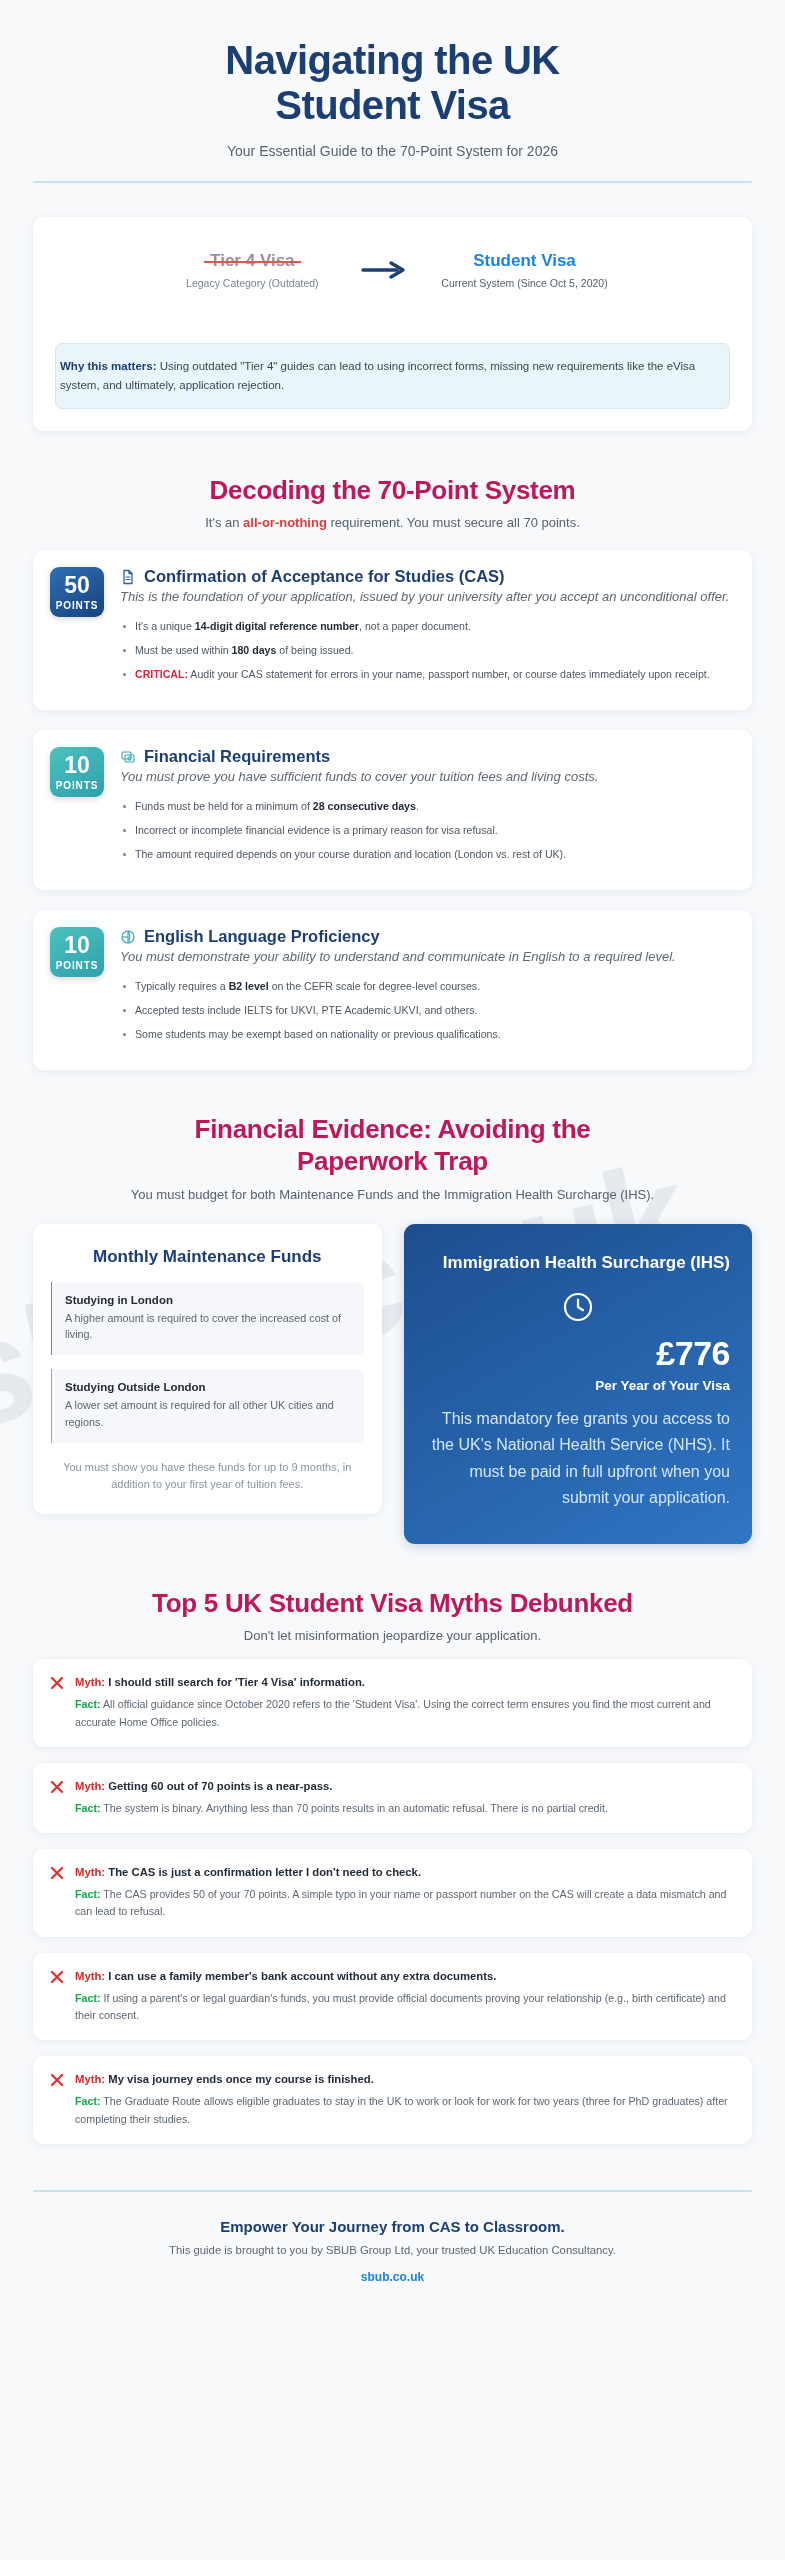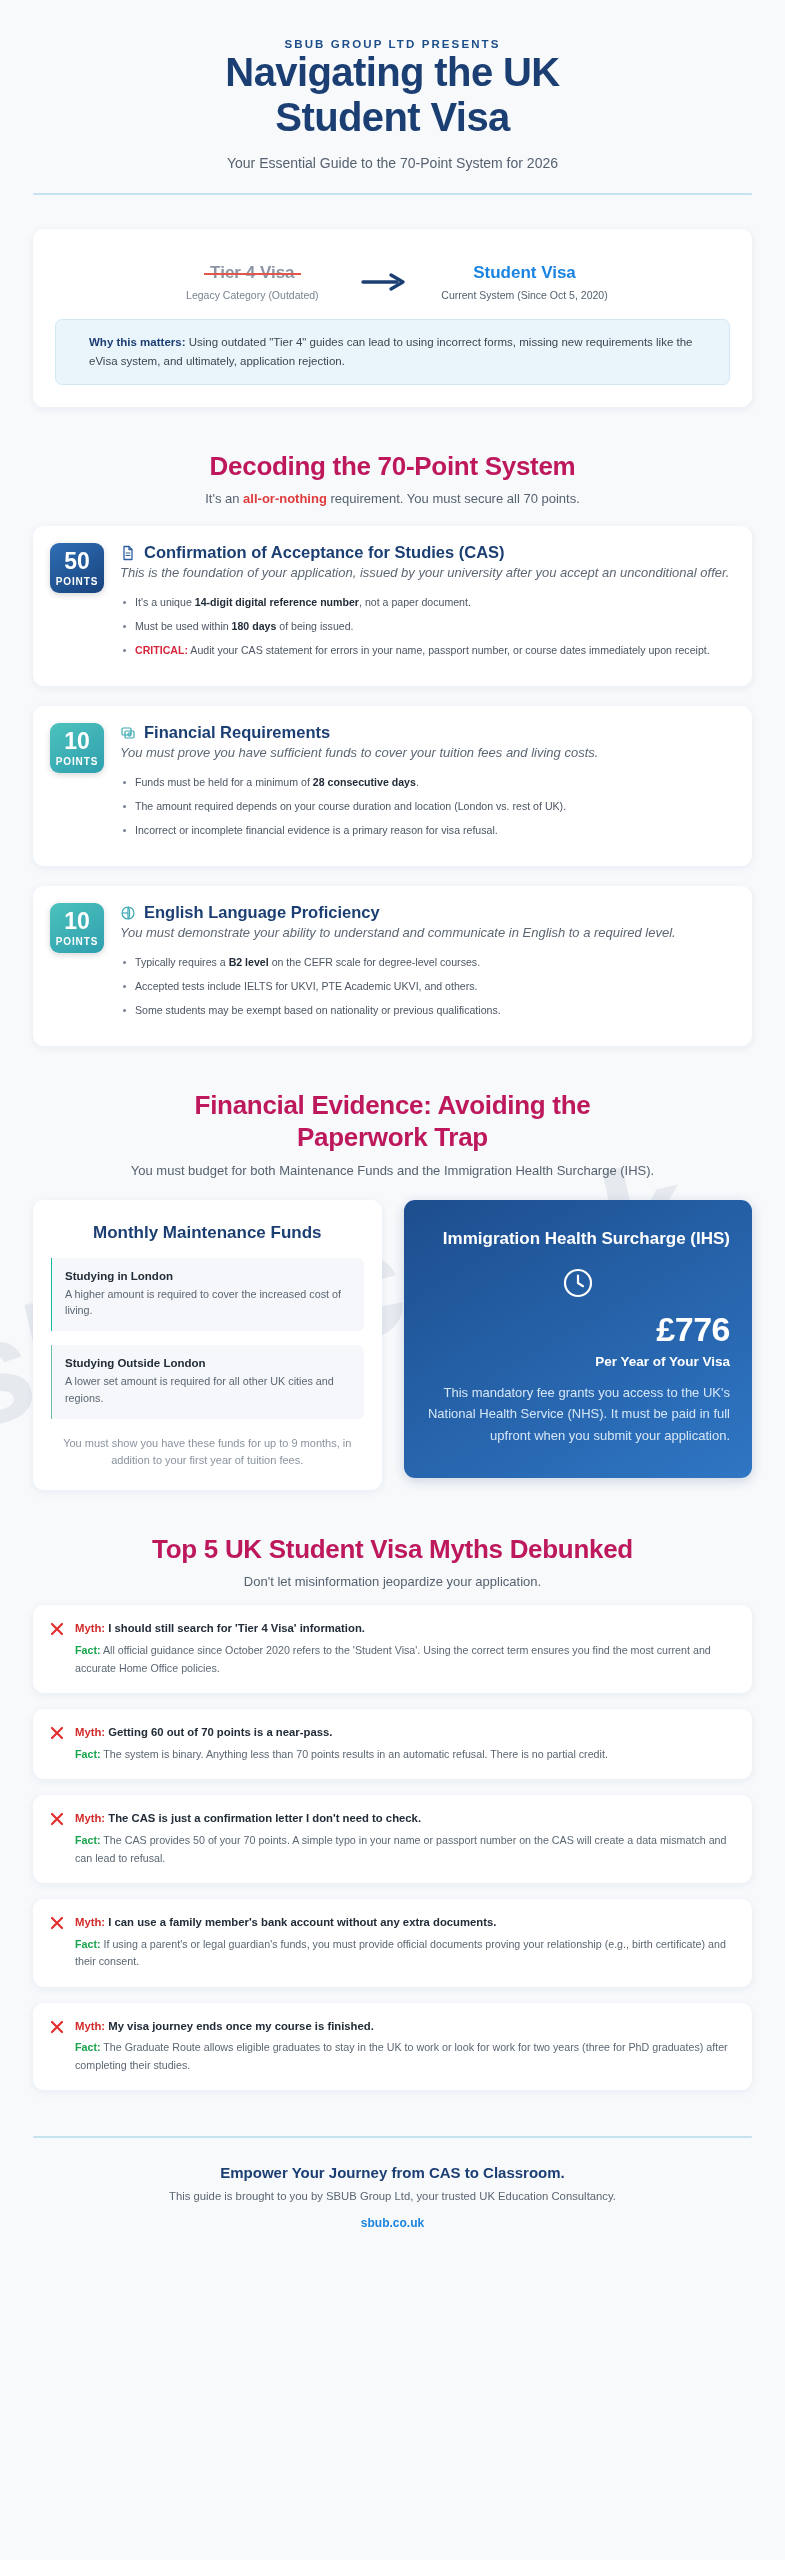--- a/index.html
+++ b/index.html
@@ -95,24 +95,25 @@
     background: #e2574c;
   }
   .old-sub { margin-top: 6px; font-size: 10.5px; color: #79838f; }
   .new-label { font-size: 17px; font-weight: 800; color: #1a84e0; }
   .new-sub { margin-top: 6px; font-size: 10.5px; color: #53606d; }
   .arrow-wrap { display: flex; align-items: center; color: #1c3f73; }
   .alert-box {
     background: #eaf4fb;
     border: 1px solid #d4e7f4;
     border-radius: 7px;
-    padding: 13px 33px;
+    padding: 13px 4px;
     font-size: 11.5px;
     line-height: 1.65;
     color: #3c4753;
+    margin-top: 36px;
   }
   .alert-box b { color: #1c3f73; }
 
   
   .section-head { text-align: center; margin-top: 44px; }
   .section-title {
     font-size: 26px;
     font-weight: 800;
     color: #be185d;
     line-height: 1.22;
@@ -219,21 +220,21 @@
     text-align: right;
     padding: 28px 22px 32px;
     box-shadow: 0 3px 12px rgba(28,63,115,.2);
   }
   .ihs-title { font-size: 17px; font-weight: 800; line-height: 1.3; }
   .ihs-clock { margin: 16px auto 12px; width: 34px; height: 34px; }
   .ihs-amount { font-size: 34px; font-weight: 800; letter-spacing: -.5px; line-height: 1; }
   .ihs-per { margin-top: 8px; font-size: 13.5px; font-weight: 700; }
   .ihs-note {
     margin-top: 13px;
-    font-size: 13px;
+    font-size: 16px;
     line-height: 1.65;
     color: #d5e6f7;
   }
 
   
   .myth-card {
     margin-top: 16px;
     padding: 15px 20px 16px 17px;
     display: flex;
     gap: 11px;
@@ -268,21 +269,20 @@
 </head>
 <body>
 
 <div class="page">
 
   <div class="watermark">sbub.co.uk</div>
 
   <div class="content">
 
     <div class="hero">
-      <div class="eyebrow">SBUB GROUP LTD PRESENTS</div>
       <h1 class="hero-title">
         <span>Navigating the UK</span><br>
         <span>Student Visa</span>
       </h1>
       <div class="hero-sub">Your Essential Guide to the 70-Point System for 2026</div>
       <div class="rule"></div>
     </div>
 
     <div class="card transition-card">
       <div class="trans-row">
@@ -350,22 +350,22 @@
               <rect x="2" y="3" width="9" height="7" rx="1.2" stroke="currentColor" stroke-width="1.2"></rect>
               <rect x="5" y="6" width="9" height="7" rx="1.2" stroke="currentColor" stroke-width="1.2"></rect>
               <circle cx="9.5" cy="9.5" r="1.6" stroke="currentColor" stroke-width="1.1"></circle>
             </svg>
           </span>
           <span>Financial Requirements</span>
         </div>
         <div class="pc-desc">You must prove you have sufficient funds to cover your tuition fees and living costs.</div>
         <ul class="pc-list">
           <li><span>Funds must be held for a minimum of </span><b>28 consecutive days</b><span>.</span></li>
+          <li><span>Incorrect or incomplete financial evidence is a primary reason for visa refusal.</span></li>
           <li><span>The amount required depends on your course duration and location (London vs. rest of UK).</span></li>
-          <li><span>Incorrect or incomplete financial evidence is a primary reason for visa refusal.</span></li>
         </ul>
       </div>
     </div>
 
     <div class="card points-card">
       <div class="badge teal">
         <div class="badge-num">10</div>
         <div class="badge-lab">POINTS</div>
       </div>
       <div class="pc-body">

